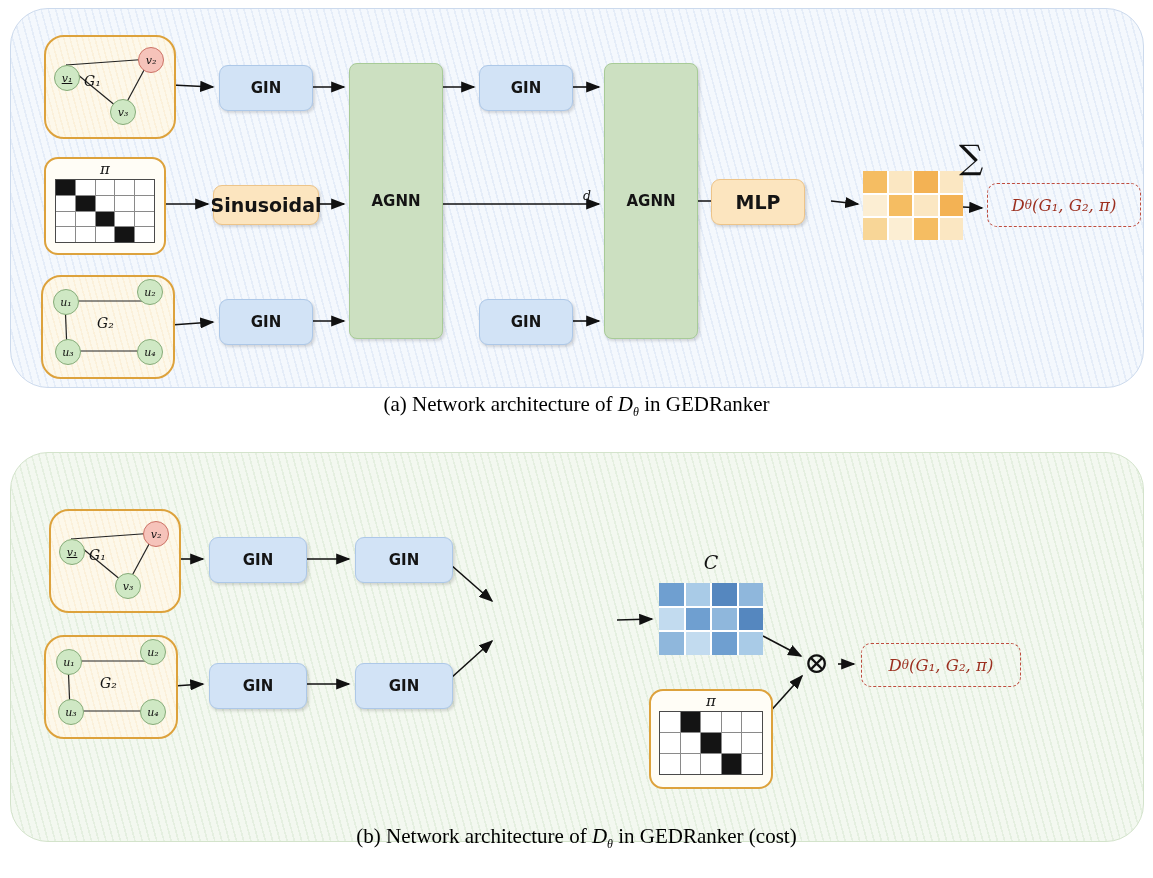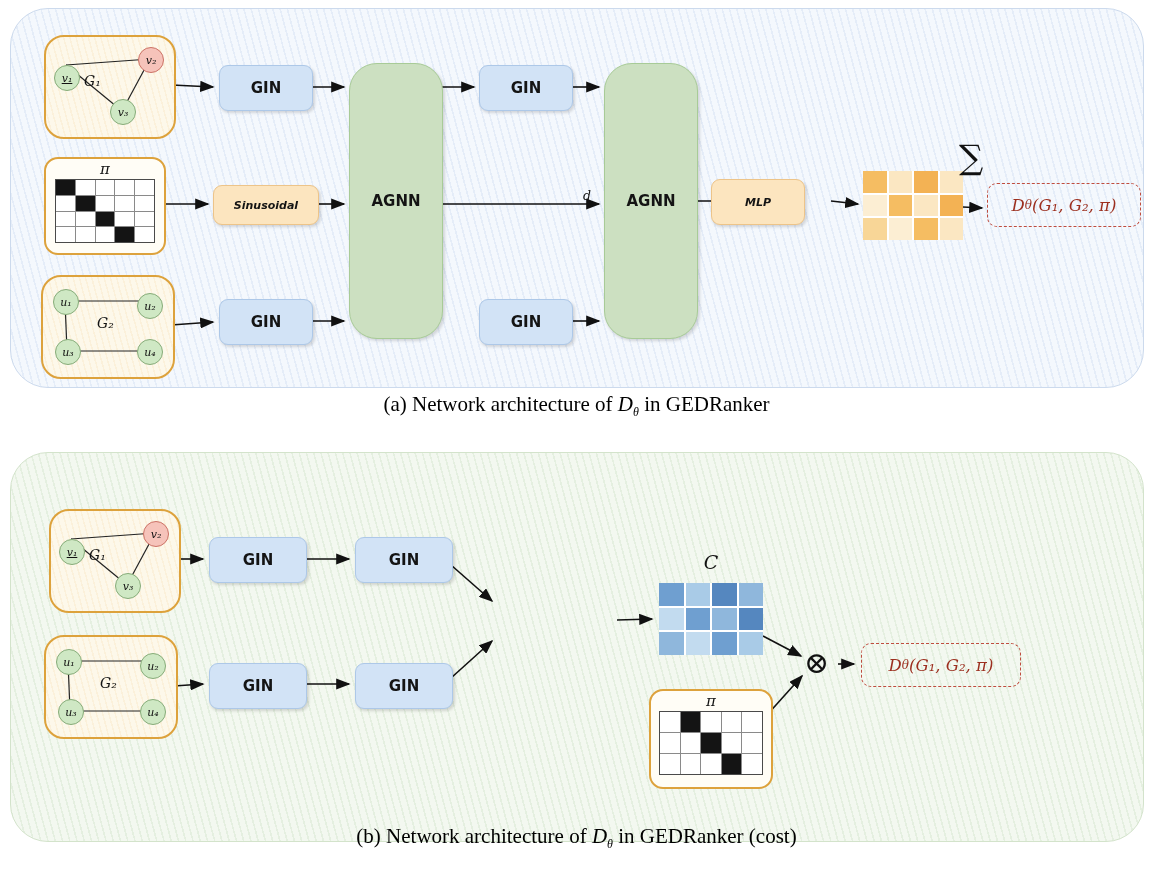--- a/index.html
+++ b/index.html
@@ -23,22 +23,22 @@
   #capa{top:392px;} #capb{top:824px;}
   .caption i{font-style:italic;}
   .caption sub, .outbox sub{font-size:12px;}
 
   .block{
     position:absolute;display:flex;align-items:center;justify-content:center;
     font-weight:bold;font-size:15px;color:#141414;border-radius:9px;text-align:center;
     box-shadow:1.5px 2px 3px rgba(0,0,0,0.14);
   }
   .gin{background:#d2e3f6;border:1.5px solid #adc8e8;}
-  .agnn{background:#cce0c1;border:1.5px solid #a8cb97;border-radius:28px;text-align:right;}
-  .warm{background:#fce5bf;border:1.5px solid #edc489;font-size:11px;font-style:italic;}
+  .agnn{background:#cce0c1;border:1.5px solid #a8cb97;border-radius:8px;text-align:right;}
+  .warm{background:#fce5bf;border:1.5px solid #edc489;font-size:19px;}
   .pair{background:#f9d3cf;border:1.5px solid #dd948b;flex-direction:column;line-height:1.3;font-size:14.5px;}
 
   
   #gin-a1{left:208px;top:56px;width:92px;height:44px;}
   #sina  {left:202px;top:176px;width:104px;height:38px;}
   #gin-a2{left:208px;top:290px;width:92px;height:44px;}
   #agnn1 {left:338px;top:54px;width:92px;height:274px;}
   #gin-a3{left:468px;top:56px;width:92px;height:44px;}
   #gin-a4{left:468px;top:290px;width:92px;height:44px;}
   #agnn2 {left:593px;top:54px;width:92px;height:274px;}
@@ -61,21 +61,21 @@
   .edges{position:absolute;left:0;top:0;}
   .edges line{stroke:#222;stroke-width:1.2;}
   .node{
     position:absolute;width:24px;height:24px;border-radius:50%;
     display:flex;align-items:center;justify-content:center;
     font-family:"DejaVu Serif",serif;font-style:italic;font-size:11px;color:#111;
   }
   .node.green{background:#cfe8c4;border:1.2px solid #86ac79;}
   .node.red{background:#f6c3ba;border:1.2px solid #cc7266;}
   .n-v1{left:8px;top:28px;text-decoration:underline;} .n-v2{left:92px;top:10px;text-align:right;} .n-v3{left:64px;top:62px;}
-  .n-u1{left:10px;top:12px;} .n-u2{left:94px;top:16px;} .n-u3{left:12px;top:62px;} .n-u4{left:94px;top:62px;}
+  .n-u1{left:10px;top:12px;} .n-u2{left:94px;top:2px;} .n-u3{left:12px;top:62px;} .n-u4{left:94px;top:62px;}
   .gname{position:absolute;font-family:"DejaVu Serif",serif;font-style:italic;font-size:14px;color:#111;}
   .gname.g1{left:38px;top:36px;} .gname.g2{left:54px;top:38px;}
 
   .matrix-box{
     position:absolute;background:#fffdf6;border:2px solid #dda23c;border-radius:14px;
     display:flex;flex-direction:column;align-items:center;
   }
   #pia{left:33px;top:148px;width:118px;height:94px;}
   #pib{left:638px;top:236px;width:120px;height:96px;}
   .mlabel{font-family:"DejaVu Serif",serif;font-style:italic;font-size:15px;height:20px;line-height:20px;color:#111;}

